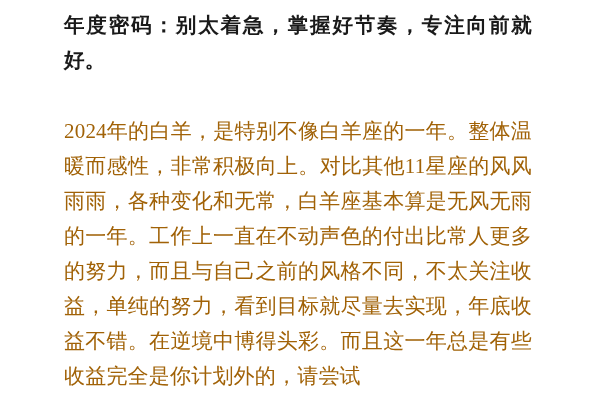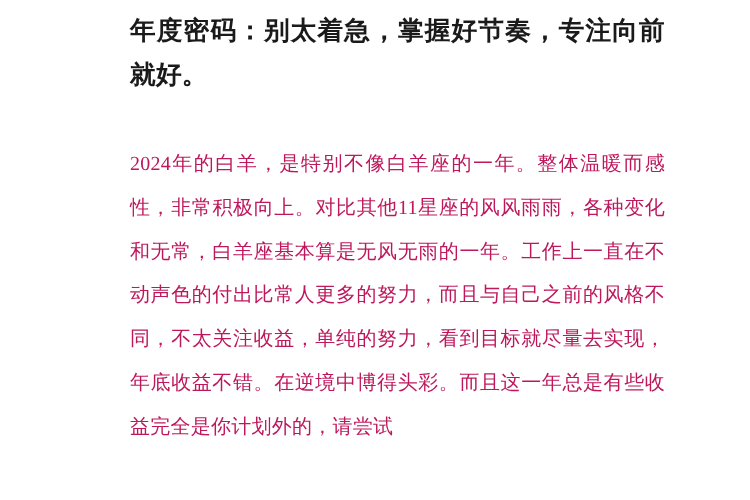--- a/index.html
+++ b/index.html
@@ -12,21 +12,21 @@
     height: 400px;
     overflow: hidden;
     font-family: "Liberation Serif", "DejaVu Serif", serif;
   }
   .page {
     position: relative;
     width: 600px;
     height: 400px;
     background: #ffffff;
     box-sizing: border-box;
-    padding: 0 68px 0 104px;
+    padding: 0 68px 0 64px;
   }
   .top-cut {
     position: absolute;
     top: 0;
     left: 0;
     right: 0;
     height: 4px;
     background: #ffffff;
   }
   .headline {
@@ -38,23 +38,23 @@
     color: #1a1a1a;
     letter-spacing: 0.2px;
     text-align: justify;
     text-justify: inter-ideograph;
   }
   .gap {
     height: 36px;
   }
   .body-text {
     margin: 0;
-    font-size: 16px;
+    font-size: 21px;
     line-height: 35px;
-    color: #be185d;
+    color: #a16207;
     letter-spacing: 0.2px;
     text-align: justify;
     text-justify: inter-ideograph;
   }
   .clip-bottom {
     position: absolute;
     left: 0;
     bottom: 0;
     width: 600px;
     height: 0px;

